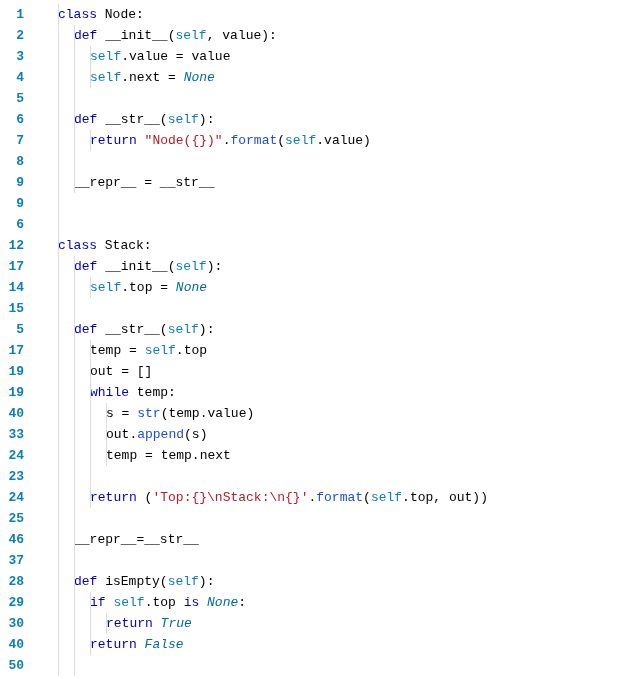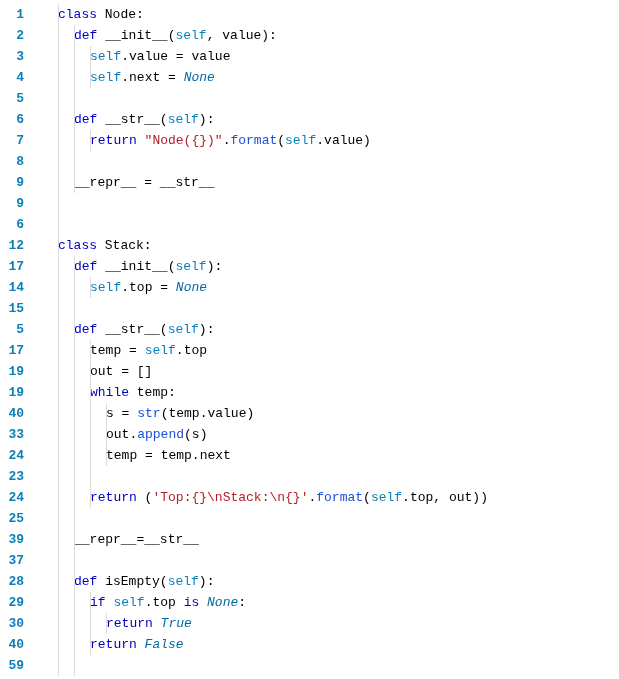--- a/index.html
+++ b/index.html
@@ -80,22 +80,22 @@
       <div>5</div>
       <div>17</div>
       <div>19</div>
       <div>19</div>
       <div>40</div>
       <div>33</div>
       <div>24</div>
       <div>23</div>
       <div>24</div>
       <div>25</div>
-      <div>39</div>
+      <div>46</div>
       <div>37</div>
       <div>28</div>
       <div>29</div>
       <div>30</div>
       <div>40</div>
-      <div>59</div>
+      <div>50</div>
     </div>
   <div class="code" id="code"><div class="line"><span class="guides"><span class="guide" style="left: 24px;"></span></span><span style="display: inline-block; width: 24px;"></span><span class="k">class </span><span class="n">Node</span><span class="p">:</span></div><div class="line"><span class="guides"><span class="guide" style="left: 24px;"></span><span class="guide" style="left: 40px;"></span></span><span style="display: inline-block; width: 24px;"></span><span class="n" style="display: inline-block; width: 16px;"></span><span class="k">def </span><span class="n">__init__</span><span class="p">(</span><span class="sf">self</span><span class="p">, </span><span class="n">value</span><span class="p">):</span></div><div class="line"><span class="guides"><span class="guide" style="left: 24px;"></span><span class="guide" style="left: 40px;"></span><span class="guide" style="left: 56px;"></span></span><span style="display: inline-block; width: 24px;"></span><span class="n" style="display: inline-block; width: 32px;"></span><span class="sf">self</span><span class="p">.</span><span class="n">value</span><span class="p"> = </span><span class="n">value</span></div><div class="line"><span class="guides"><span class="guide" style="left: 24px;"></span><span class="guide" style="left: 40px;"></span><span class="guide" style="left: 56px;"></span></span><span style="display: inline-block; width: 24px;"></span><span class="n" style="display: inline-block; width: 32px;"></span><span class="sf">self</span><span class="p">.</span><span class="n">next</span><span class="p"> = </span><span class="const">None</span></div><div class="line"><span class="guides"><span class="guide" style="left: 24px;"></span><span class="guide" style="left: 40px;"></span></span><span style="display: inline-block; width: 24px;"></span></div><div class="line"><span class="guides"><span class="guide" style="left: 24px;"></span><span class="guide" style="left: 40px;"></span></span><span style="display: inline-block; width: 24px;"></span><span class="n" style="display: inline-block; width: 16px;"></span><span class="k">def </span><span class="n">__str__</span><span class="p">(</span><span class="sf">self</span><span class="p">):</span></div><div class="line"><span class="guides"><span class="guide" style="left: 24px;"></span><span class="guide" style="left: 40px;"></span><span class="guide" style="left: 56px;"></span></span><span style="display: inline-block; width: 24px;"></span><span class="n" style="display: inline-block; width: 32px;"></span><span class="k">return </span><span class="s">"Node({})"</span><span class="p">.</span><span class="call">format</span><span class="p">(</span><span class="sf">self</span><span class="p">.</span><span class="n">value</span><span class="p">)</span></div><div class="line"><span class="guides"><span class="guide" style="left: 24px;"></span><span class="guide" style="left: 40px;"></span></span><span style="display: inline-block; width: 24px;"></span></div><div class="line"><span class="guides"><span class="guide" style="left: 24px;"></span><span class="guide" style="left: 40px;"></span></span><span style="display: inline-block; width: 24px;"></span><span class="n" style="display: inline-block; width: 16px;"></span><span class="n">__repr__</span><span class="p"> = </span><span class="n">__str__</span></div><div class="line"><span class="guides"><span class="guide" style="left: 24px;"></span></span><span style="display: inline-block; width: 24px;"></span></div><div class="line"><span class="guides"><span class="guide" style="left: 24px;"></span></span><span style="display: inline-block; width: 24px;"></span></div><div class="line"><span class="guides"><span class="guide" style="left: 24px;"></span></span><span style="display: inline-block; width: 24px;"></span><span class="k">class </span><span class="n">Stack</span><span class="p">:</span></div><div class="line"><span class="guides"><span class="guide" style="left: 24px;"></span><span class="guide" style="left: 40px;"></span></span><span style="display: inline-block; width: 24px;"></span><span class="n" style="display: inline-block; width: 16px;"></span><span class="k">def </span><span class="n">__init__</span><span class="p">(</span><span class="sf">self</span><span class="p">):</span></div><div class="line"><span class="guides"><span class="guide" style="left: 24px;"></span><span class="guide" style="left: 40px;"></span><span class="guide" style="left: 56px;"></span></span><span style="display: inline-block; width: 24px;"></span><span class="n" style="display: inline-block; width: 32px;"></span><span class="sf">self</span><span class="p">.</span><span class="n">top</span><span class="p"> = </span><span class="const">None</span></div><div class="line"><span class="guides"><span class="guide" style="left: 24px;"></span><span class="guide" style="left: 40px;"></span></span><span style="display: inline-block; width: 24px;"></span></div><div class="line"><span class="guides"><span class="guide" style="left: 24px;"></span><span class="guide" style="left: 40px;"></span></span><span style="display: inline-block; width: 24px;"></span><span class="n" style="display: inline-block; width: 16px;"></span><span class="k">def </span><span class="n">__str__</span><span class="p">(</span><span class="sf">self</span><span class="p">):</span></div><div class="line"><span class="guides"><span class="guide" style="left: 24px;"></span><span class="guide" style="left: 40px;"></span><span class="guide" style="left: 56px;"></span></span><span style="display: inline-block; width: 24px;"></span><span class="n" style="display: inline-block; width: 32px;"></span><span class="n">temp</span><span class="p"> = </span><span class="sf">self</span><span class="p">.</span><span class="n">top</span></div><div class="line"><span class="guides"><span class="guide" style="left: 24px;"></span><span class="guide" style="left: 40px;"></span><span class="guide" style="left: 56px;"></span></span><span style="display: inline-block; width: 24px;"></span><span class="n" style="display: inline-block; width: 32px;"></span><span class="n">out</span><span class="p"> = []</span></div><div class="line"><span class="guides"><span class="guide" style="left: 24px;"></span><span class="guide" style="left: 40px;"></span><span class="guide" style="left: 56px;"></span></span><span style="display: inline-block; width: 24px;"></span><span class="n" style="display: inline-block; width: 32px;"></span><span class="k">while </span><span class="n">temp</span><span class="p">:</span></div><div class="line"><span class="guides"><span class="guide" style="left: 24px;"></span><span class="guide" style="left: 40px;"></span><span class="guide" style="left: 56px;"></span><span class="guide" style="left: 72px;"></span></span><span style="display: inline-block; width: 24px;"></span><span class="n" style="display: inline-block; width: 48px;"></span><span class="n">s</span><span class="p"> = </span><span class="call">str</span><span class="p">(</span><span class="n">temp</span><span class="p">.</span><span class="n">value</span><span class="p">)</span></div><div class="line"><span class="guides"><span class="guide" style="left: 24px;"></span><span class="guide" style="left: 40px;"></span><span class="guide" style="left: 56px;"></span><span class="guide" style="left: 72px;"></span></span><span style="display: inline-block; width: 24px;"></span><span class="n" style="display: inline-block; width: 48px;"></span><span class="n">out</span><span class="p">.</span><span class="call">append</span><span class="p">(</span><span class="n">s</span><span class="p">)</span></div><div class="line"><span class="guides"><span class="guide" style="left: 24px;"></span><span class="guide" style="left: 40px;"></span><span class="guide" style="left: 56px;"></span><span class="guide" style="left: 72px;"></span></span><span style="display: inline-block; width: 24px;"></span><span class="n" style="display: inline-block; width: 48px;"></span><span class="n">temp</span><span class="p"> = </span><span class="n">temp</span><span class="p">.</span><span class="n">next</span></div><div class="line"><span class="guides"><span class="guide" style="left: 24px;"></span><span class="guide" style="left: 40px;"></span><span class="guide" style="left: 56px;"></span></span><span style="display: inline-block; width: 24px;"></span></div><div class="line"><span class="guides"><span class="guide" style="left: 24px;"></span><span class="guide" style="left: 40px;"></span><span class="guide" style="left: 56px;"></span></span><span style="display: inline-block; width: 24px;"></span><span class="n" style="display: inline-block; width: 32px;"></span><span class="k">return </span><span class="p">(</span><span class="s">'Top:{}\nStack:\n{}'</span><span class="p">.</span><span class="call">format</span><span class="p">(</span><span class="sf">self</span><span class="p">.</span><span class="n">top</span><span class="p">, </span><span class="n">out</span><span class="p">))</span></div><div class="line"><span class="guides"><span class="guide" style="left: 24px;"></span><span class="guide" style="left: 40px;"></span></span><span style="display: inline-block; width: 24px;"></span></div><div class="line"><span class="guides"><span class="guide" style="left: 24px;"></span><span class="guide" style="left: 40px;"></span></span><span style="display: inline-block; width: 24px;"></span><span class="n" style="display: inline-block; width: 16px;"></span><span class="n">__repr__</span><span class="p">=</span><span class="n">__str__</span></div><div class="line"><span class="guides"><span class="guide" style="left: 24px;"></span><span class="guide" style="left: 40px;"></span></span><span style="display: inline-block; width: 24px;"></span></div><div class="line"><span class="guides"><span class="guide" style="left: 24px;"></span><span class="guide" style="left: 40px;"></span></span><span style="display: inline-block; width: 24px;"></span><span class="n" style="display: inline-block; width: 16px;"></span><span class="k">def </span><span class="n">isEmpty</span><span class="p">(</span><span class="sf">self</span><span class="p">):</span></div><div class="line"><span class="guides"><span class="guide" style="left: 24px;"></span><span class="guide" style="left: 40px;"></span><span class="guide" style="left: 56px;"></span></span><span style="display: inline-block; width: 24px;"></span><span class="n" style="display: inline-block; width: 32px;"></span><span class="k">if </span><span class="sf">self</span><span class="p">.</span><span class="n">top</span><span class="k"> is </span><span class="const">None</span><span class="p">:</span></div><div class="line"><span class="guides"><span class="guide" style="left: 24px;"></span><span class="guide" style="left: 40px;"></span><span class="guide" style="left: 56px;"></span><span class="guide" style="left: 72px;"></span></span><span style="display: inline-block; width: 24px;"></span><span class="n" style="display: inline-block; width: 48px;"></span><span class="k">return </span><span class="const">True</span></div><div class="line"><span class="guides"><span class="guide" style="left: 24px;"></span><span class="guide" style="left: 40px;"></span><span class="guide" style="left: 56px;"></span></span><span style="display: inline-block; width: 24px;"></span><span class="n" style="display: inline-block; width: 32px;"></span><span class="k">return </span><span class="const">False</span></div><div class="line"><span class="guides"><span class="guide" style="left: 24px;"></span><span class="guide" style="left: 40px;"></span></span><span style="display: inline-block; width: 24px;"></span></div></div>
 </div>
 
 </body></html>

